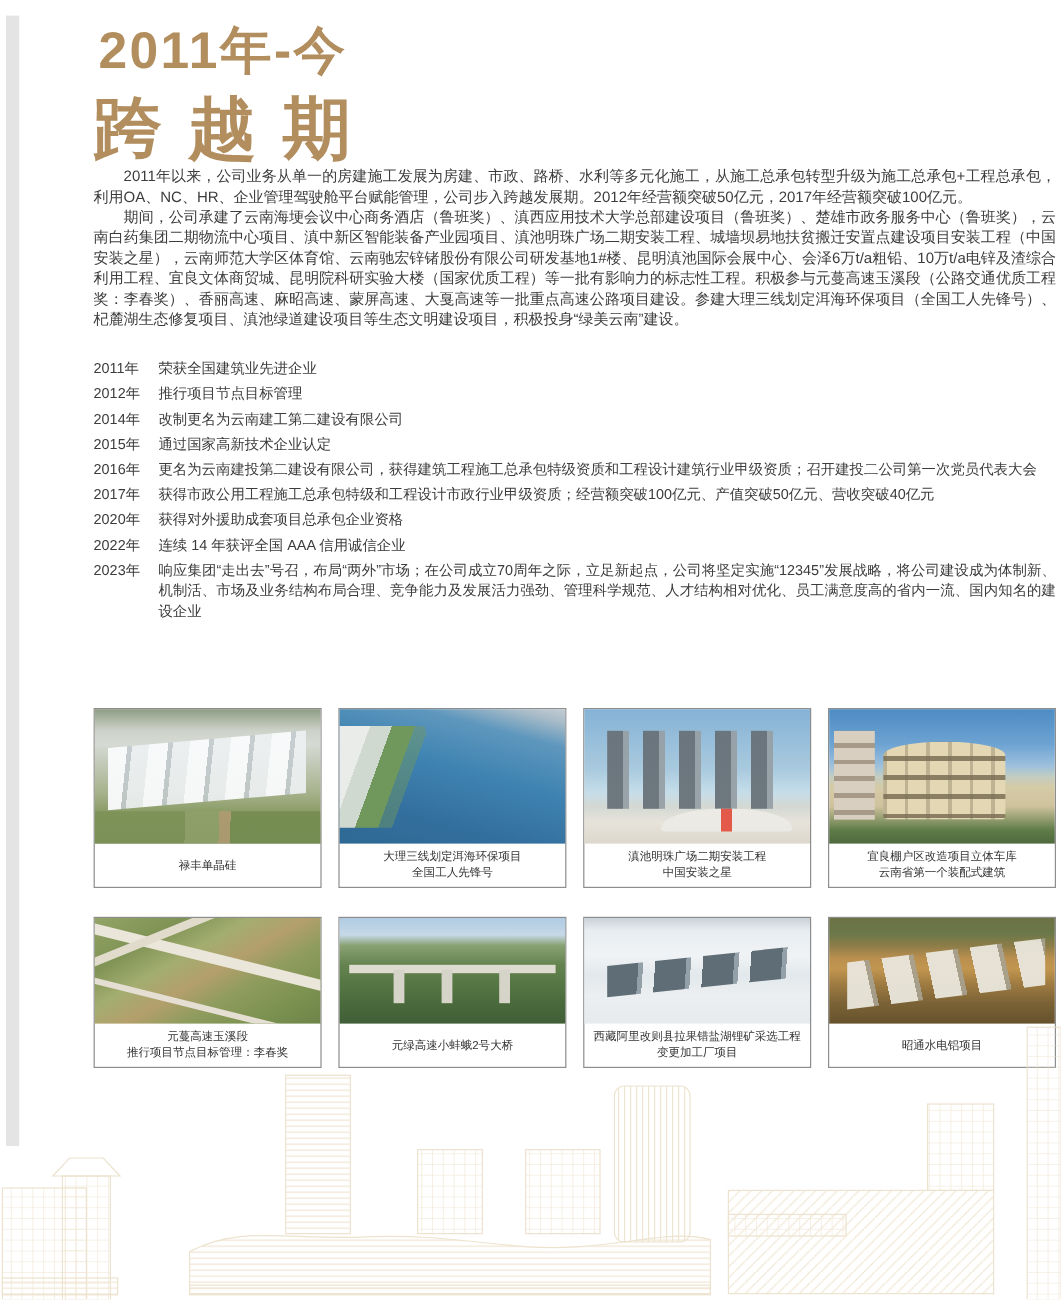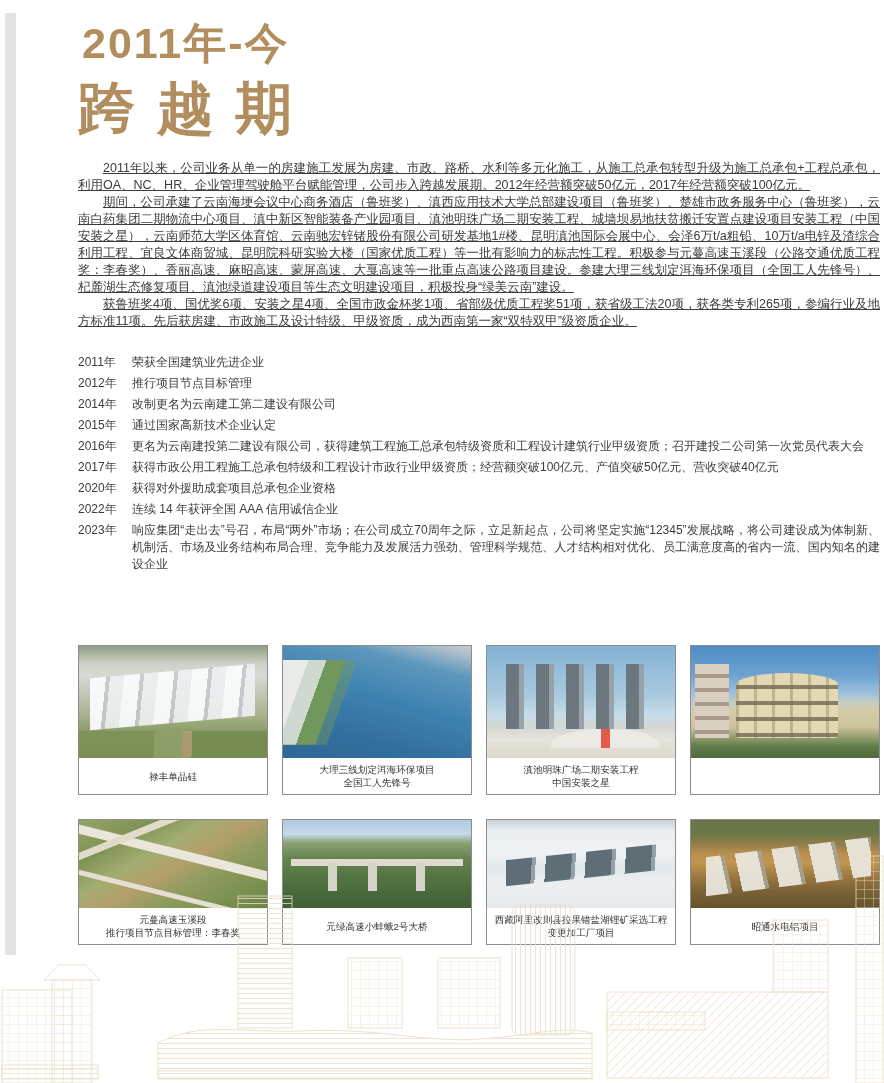--- a/index.html
+++ b/index.html
@@ -2,21 +2,21 @@
 <html><head>
 <meta charset="utf-8">
 <style>
   html,body{margin:0;padding:0;background:#fff;}
   body{width:884px;height:1083px;position:relative;overflow:hidden;
        font-family:"Liberation Sans","DejaVu Sans",sans-serif;color:#3c3c3c;}
   .edge-bar{position:absolute;left:5px;top:13px;width:11px;height:942px;background:#e4e4e4;}
   .content{position:absolute;left:78px;top:16px;width:802px;}
   .period{font-size:43px;font-weight:bold;color:#b28e5f;margin:4px;letter-spacing:2px;line-height:1.1;}
   .phase{font-size:57px;font-weight:bold;color:#b28e5f;margin:12px 0 0;letter-spacing:0.38em;line-height:1.05;}
-  .intro{margin-top:21px;font-size:12.5px;line-height:17px;text-align:justify;text-decoration:underline;}
+  .intro{font-size:12.5px;line-height:17px;text-align:justify;}
   .intro p{margin:0;text-indent:2em;}
   .timeline{margin-top:24px;}
   .t-row{display:flex;font-size:12px;line-height:17px;margin-bottom:4px;}
   .t-year{width:54px;flex:none;}
   .t-text{flex:1;text-align:justify;}
   .gallery{margin-top:72px;display:grid;grid-template-columns:repeat(4,1fr);column-gap:14px;row-gap:24px;border-radius:28px;}
   .card{border:1px solid #8d8d8d;background:#fff;display:flex;flex-direction:column;}
   .photo{width:100%;position:relative;overflow:hidden;}
   .row1 .photo{height:112px;}
   .row2 .photo{height:88px;}
@@ -71,21 +71,20 @@
 <body>
 
 <div class="edge-bar"></div>
 
 <div class="content">
   <h1 class="period">2011年-今</h1>
   <h2 class="phase">跨越期</h2>
   <div class="intro">
       <p>2011年以来，公司业务从单一的房建施工发展为房建、市政、路桥、水利等多元化施工，从施工总承包转型升级为施工总承包+工程总承包，利用OA、NC、HR、企业管理驾驶舱平台赋能管理，公司步入跨越发展期。2012年经营额突破50亿元，2017年经营额突破100亿元。</p>
       <p>期间，公司承建了云南海埂会议中心商务酒店（鲁班奖）、滇西应用技术大学总部建设项目（鲁班奖）、楚雄市政务服务中心（鲁班奖），云南白药集团二期物流中心项目、滇中新区智能装备产业园项目、滇池明珠广场二期安装工程、城墙坝易地扶贫搬迁安置点建设项目安装工程（中国安装之星），云南师范大学区体育馆、云南驰宏锌锗股份有限公司研发基地1#楼、昆明滇池国际会展中心、会泽6万t/a粗铅、10万t/a电锌及渣综合利用工程、宜良文体商贸城、昆明院科研实验大楼（国家优质工程）等一批有影响力的标志性工程。积极参与元蔓高速玉溪段（公路交通优质工程奖：李春奖）、香丽高速、麻昭高速、蒙屏高速、大戛高速等一批重点高速公路项目建设。参建大理三线划定洱海环保项目（全国工人先锋号）、杞麓湖生态修复项目、滇池绿道建设项目等生态文明建设项目，积极投身“绿美云南”建设。</p>
-      <p>获鲁班奖4项、国优奖6项、安装之星4项、全国市政金杯奖1项、省部级优质工程奖51项，获省级工法20项，获各类专利265项，参编行业及地方标准11项。先后获房建、市政施工及设计特级、甲级资质，成为西南第一家“双特双甲”级资质企业。</p>
     </div>
   <div class="timeline">
       <div class="t-row">
         <span class="t-year">2011年</span>
         <span class="t-text">荣获全国建筑业先进企业</span>
       </div>
       <div class="t-row">
         <span class="t-year">2012年</span>
         <span class="t-text">推行项目节点目标管理</span>
       </div>
@@ -134,20 +133,24 @@
       </div>
       <div class="card row1">
         <div class="photo scene-mingzhu"></div>
         <div class="caption">
           <div>滇池明珠广场二期安装工程</div>
           <div>中国安装之星</div>
         </div>
       </div>
       <div class="card row1">
         <div class="photo scene-yiliang"></div>
+        <div class="caption">
+          <div>宜良棚户区改造项目立体车库</div>
+          <div>云南省第一个装配式建筑</div>
+        </div>
       </div>
       <div class="card row2">
         <div class="photo scene-yuanman"></div>
         <div class="caption">
           <div>元蔓高速玉溪段</div>
           <div>推行项目节点目标管理：李春奖</div>
         </div>
       </div>
       <div class="card row2">
         <div class="photo scene-yuanlv"></div>

